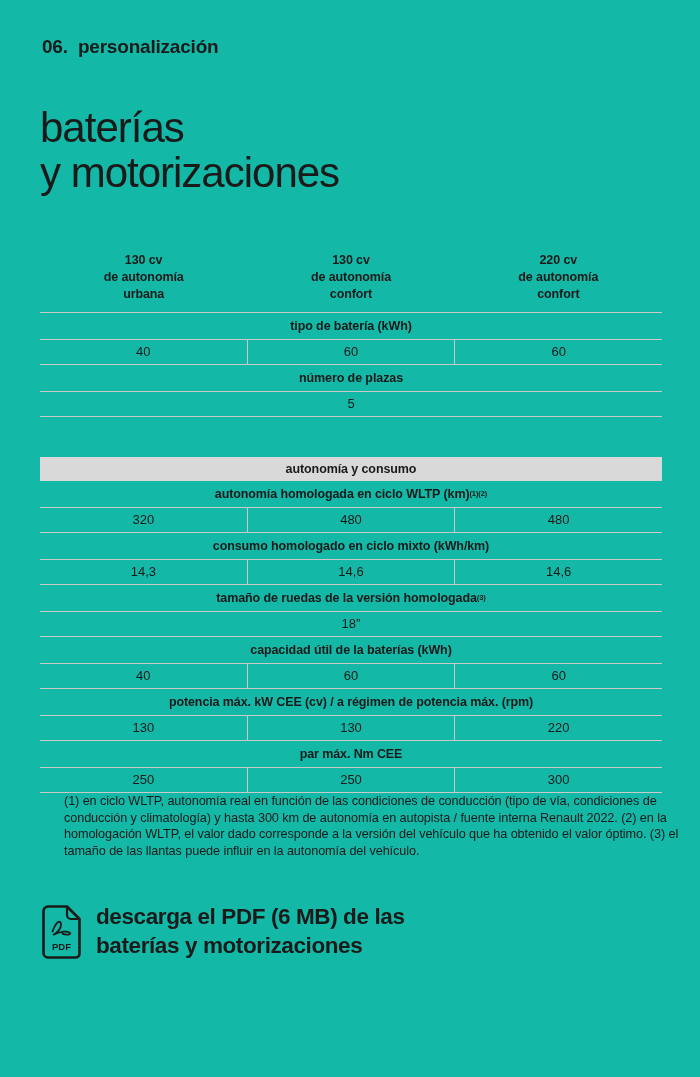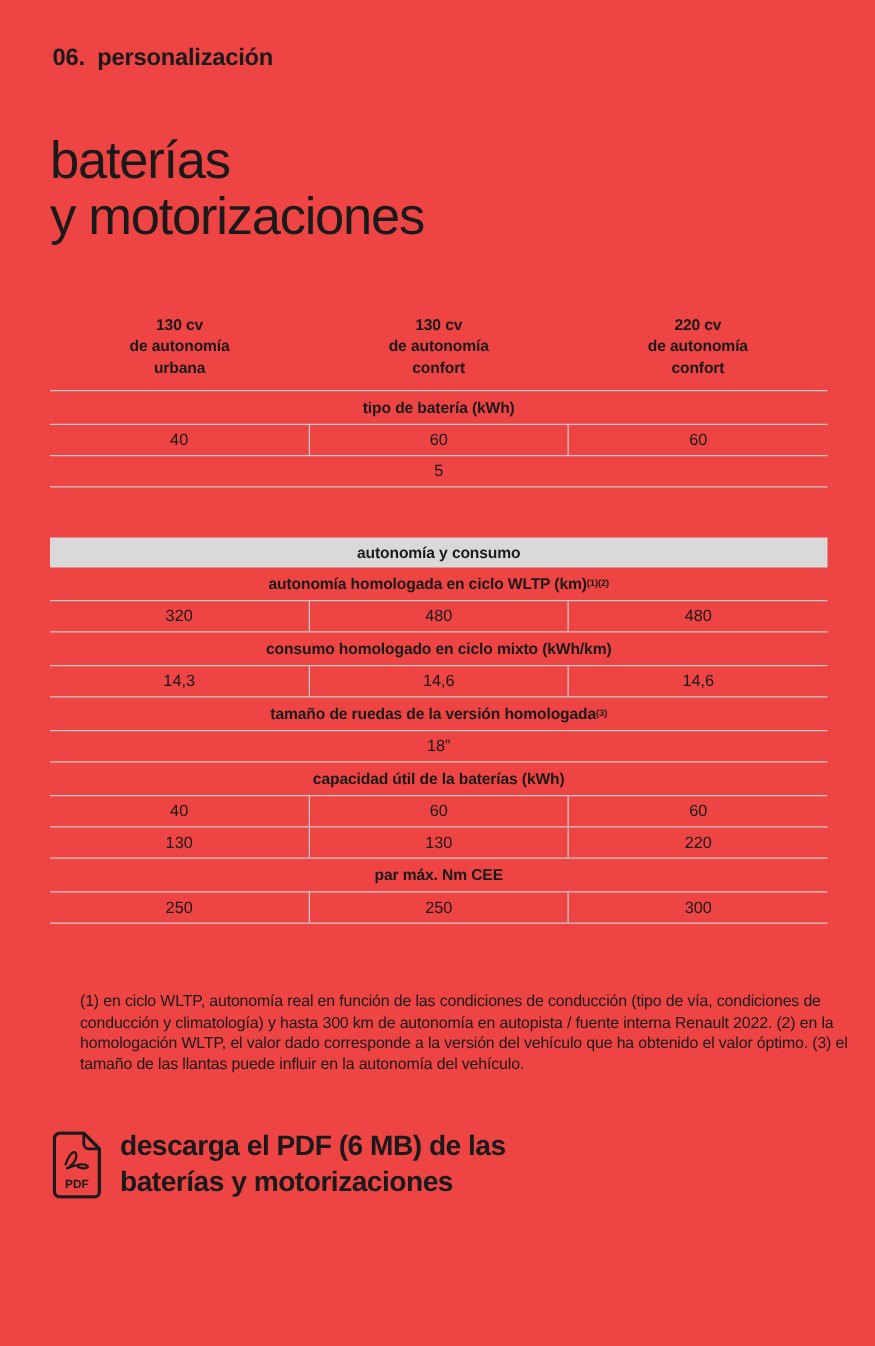--- a/index.html
+++ b/index.html
@@ -8,21 +8,21 @@
     --line:#c9c9c9;
   }
   *{margin:0;padding:0;box-sizing:border-box;}
   html,body{background:#fff;}
   body{
     font-family:"Liberation Sans","DejaVu Sans",sans-serif;
     color:var(--text);
     width:700px;height:1077px;
     position:relative;overflow:hidden;
   }
-  .page{position:absolute;inset:0;background:#ef4444;}
+  .page{position:absolute;inset:0;background:#14b8a6;}
 
   .kicker{
     position:absolute;left:42px;top:36px;
     font-size:19px;font-weight:700;word-spacing:5px;
     letter-spacing:-0.2px;
   }
   .title{
     position:absolute;left:40px;top:106px;
     font-size:42px;font-weight:400;line-height:1.06;
     letter-spacing:-1px;white-space:pre-line;
@@ -101,20 +101,23 @@
       </div>
     <div class="tbody">
         <div class="row label">
           <span>tipo de batería (kWh)</span>
         </div>
         <div class="row values">
           <div class="cell">40</div>
           <div class="cell">60</div>
           <div class="cell">60</div>
         </div>
+        <div class="row label">
+          <span>número de plazas</span>
+        </div>
         <div class="row single">5</div>
         <div class="row section">autonomía y consumo</div>
         <div class="row label">
           <span>autonomía homologada en ciclo WLTP (km)</span>
           <sup>(1)(2)</sup>
         </div>
         <div class="row values">
           <div class="cell">320</div>
           <div class="cell">480</div>
           <div class="cell">480</div>
@@ -132,20 +135,23 @@
           <sup>(3)</sup>
         </div>
         <div class="row single">18”</div>
         <div class="row label">
           <span>capacidad útil de la baterías (kWh)</span>
         </div>
         <div class="row values">
           <div class="cell">40</div>
           <div class="cell">60</div>
           <div class="cell">60</div>
+        </div>
+        <div class="row label">
+          <span>potencia máx. kW CEE (cv) / a régimen de potencia máx. (rpm)</span>
         </div>
         <div class="row values">
           <div class="cell">130</div>
           <div class="cell">130</div>
           <div class="cell">220</div>
         </div>
         <div class="row label">
           <span>par máx. Nm CEE</span>
         </div>
         <div class="row values">

